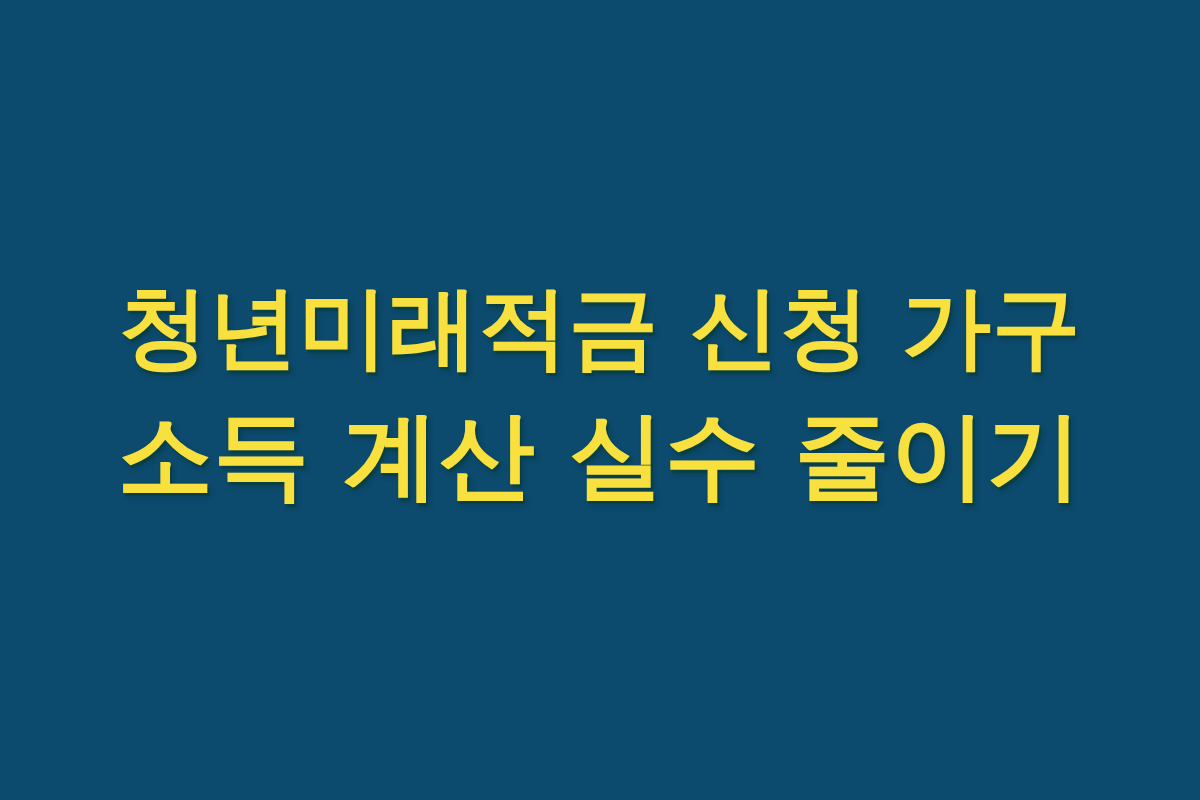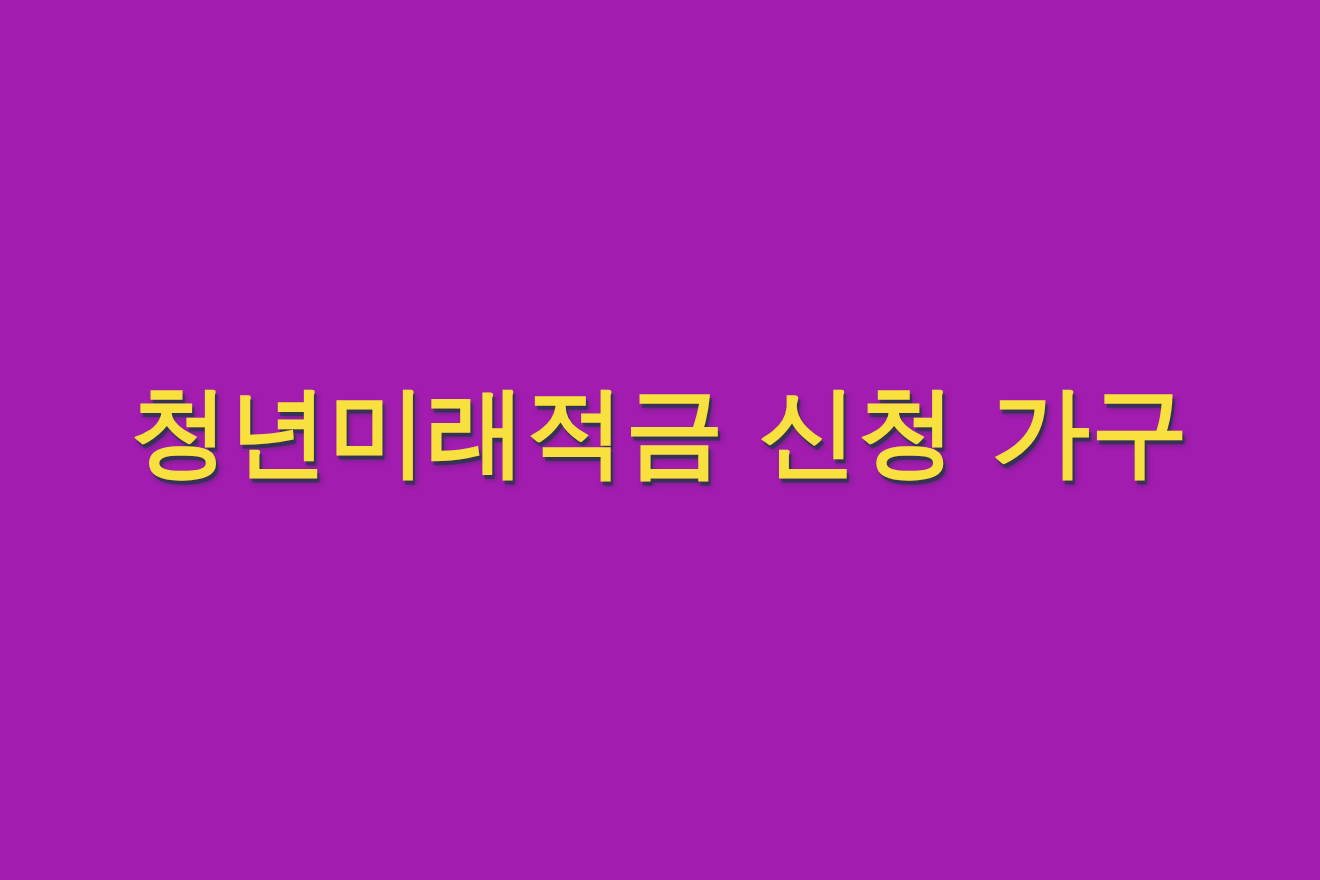--- a/index.html
+++ b/index.html
@@ -57,22 +57,23 @@
     font-size: 106px;
   }
 
   .headline-line--two {
     font-size: 106px;
   }
 </style>
 </head>
 <body>
 
-<div class="poster" style="background: #a21caf;">
+<div class="poster" style="background: #0c4a6e;">
 
   <div class="headline-block">
 
     <span class="headline-line headline-line--one" style="color: rgb(248, 224, 62); font-size: 89.5px;">청년미래적금 신청 가구</span>
 
+    <span class="headline-line headline-line--two" style="color: rgb(248, 224, 62); font-size: 95.5px;">소득 계산 실수 줄이기</span>
 
   </div>
 
 </div>
 
 </body></html>

